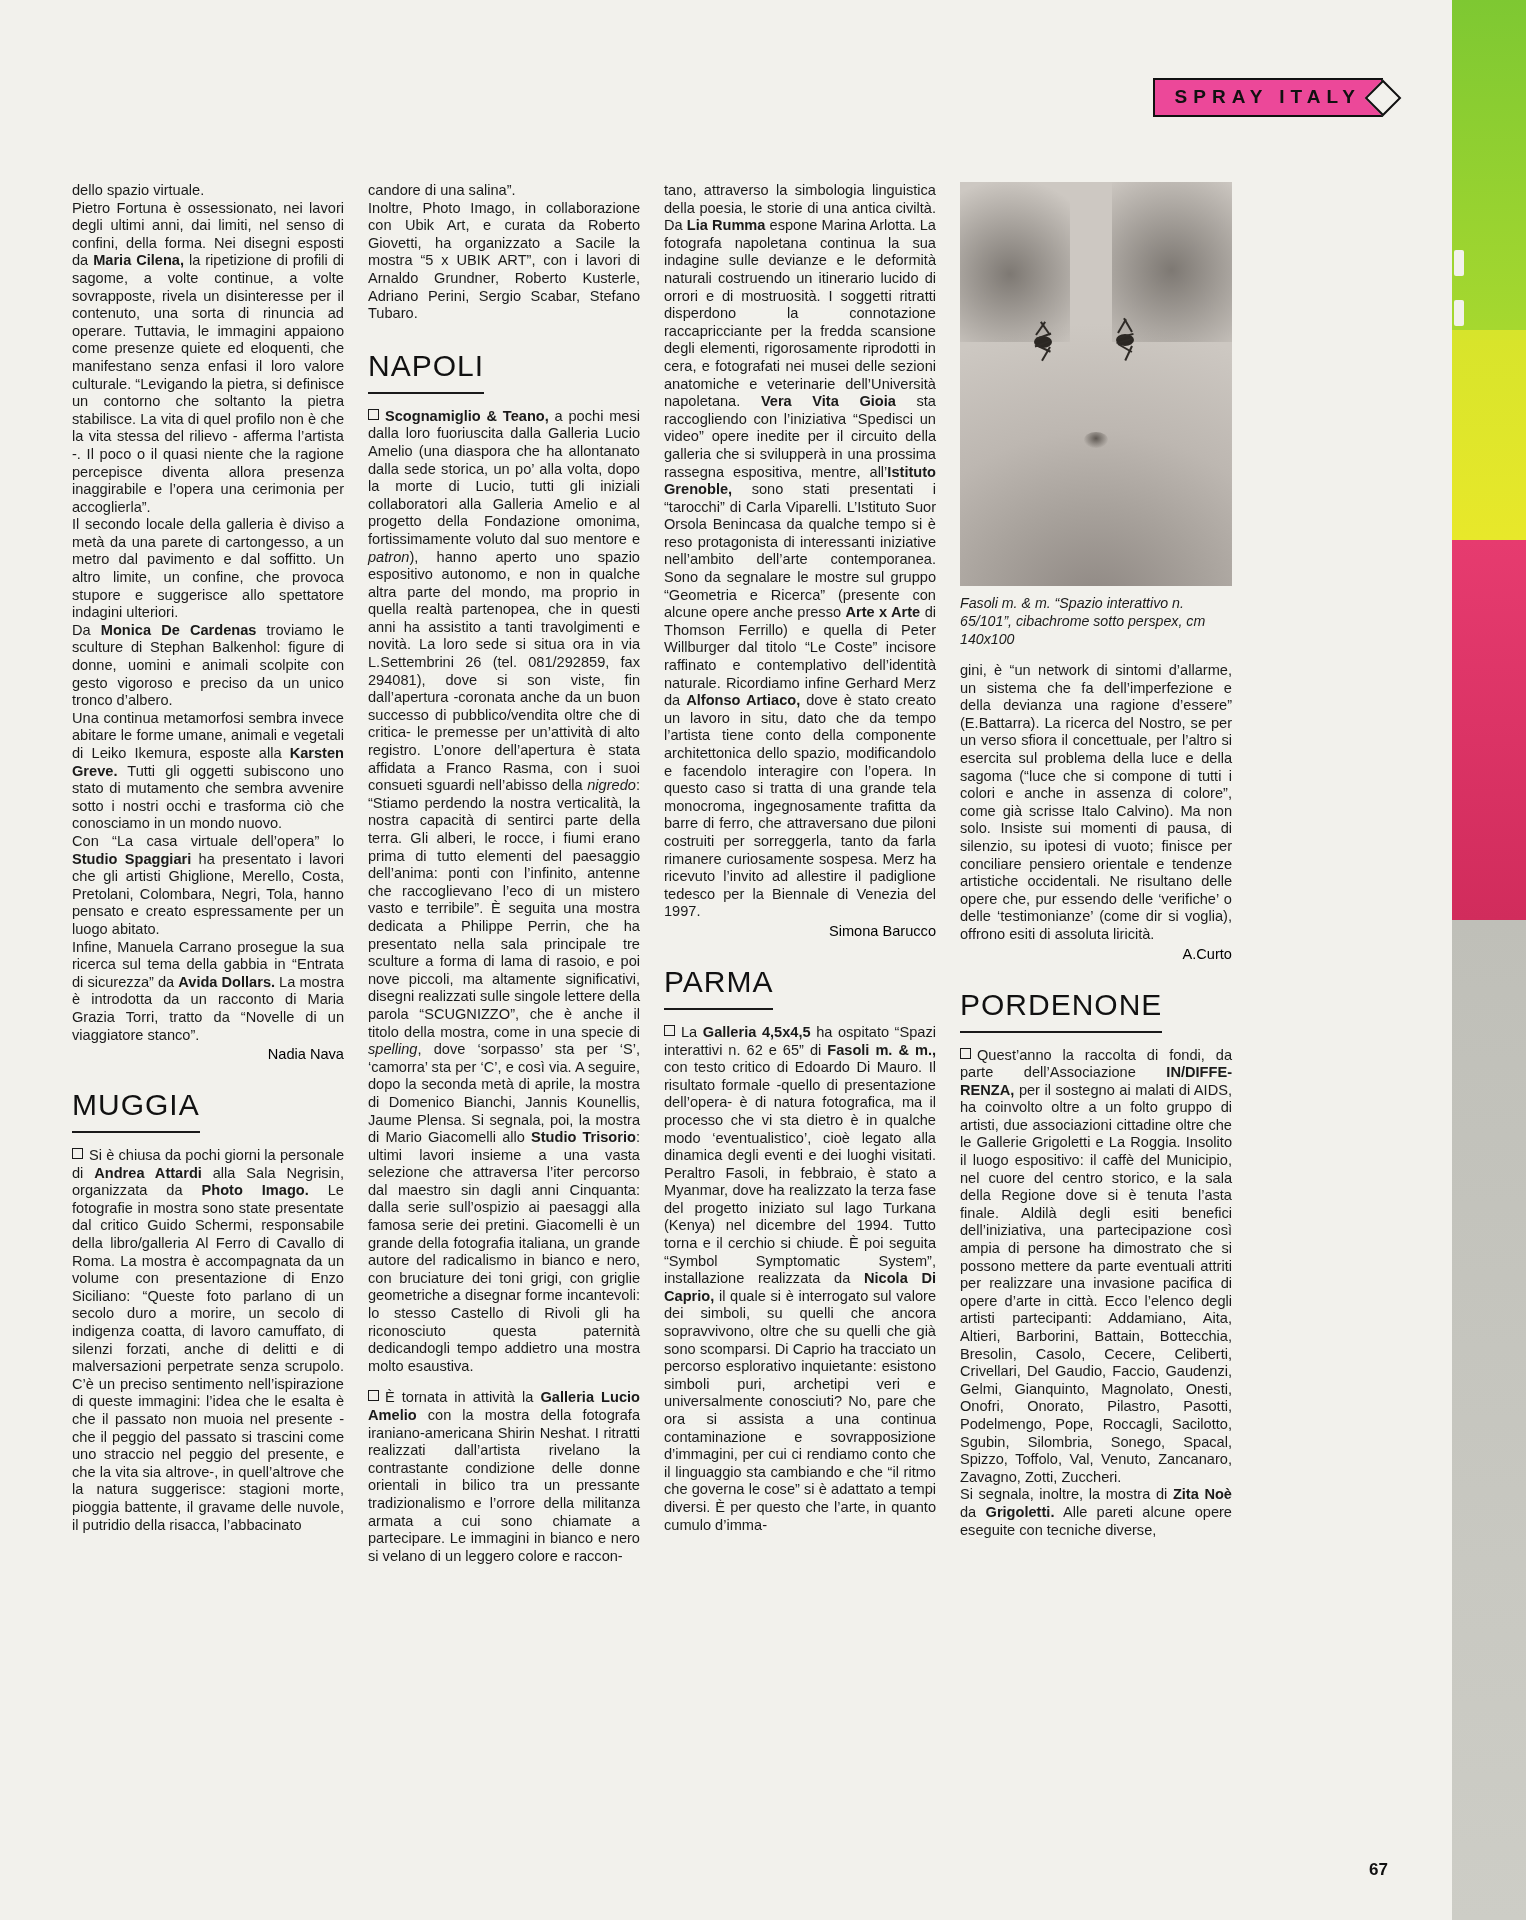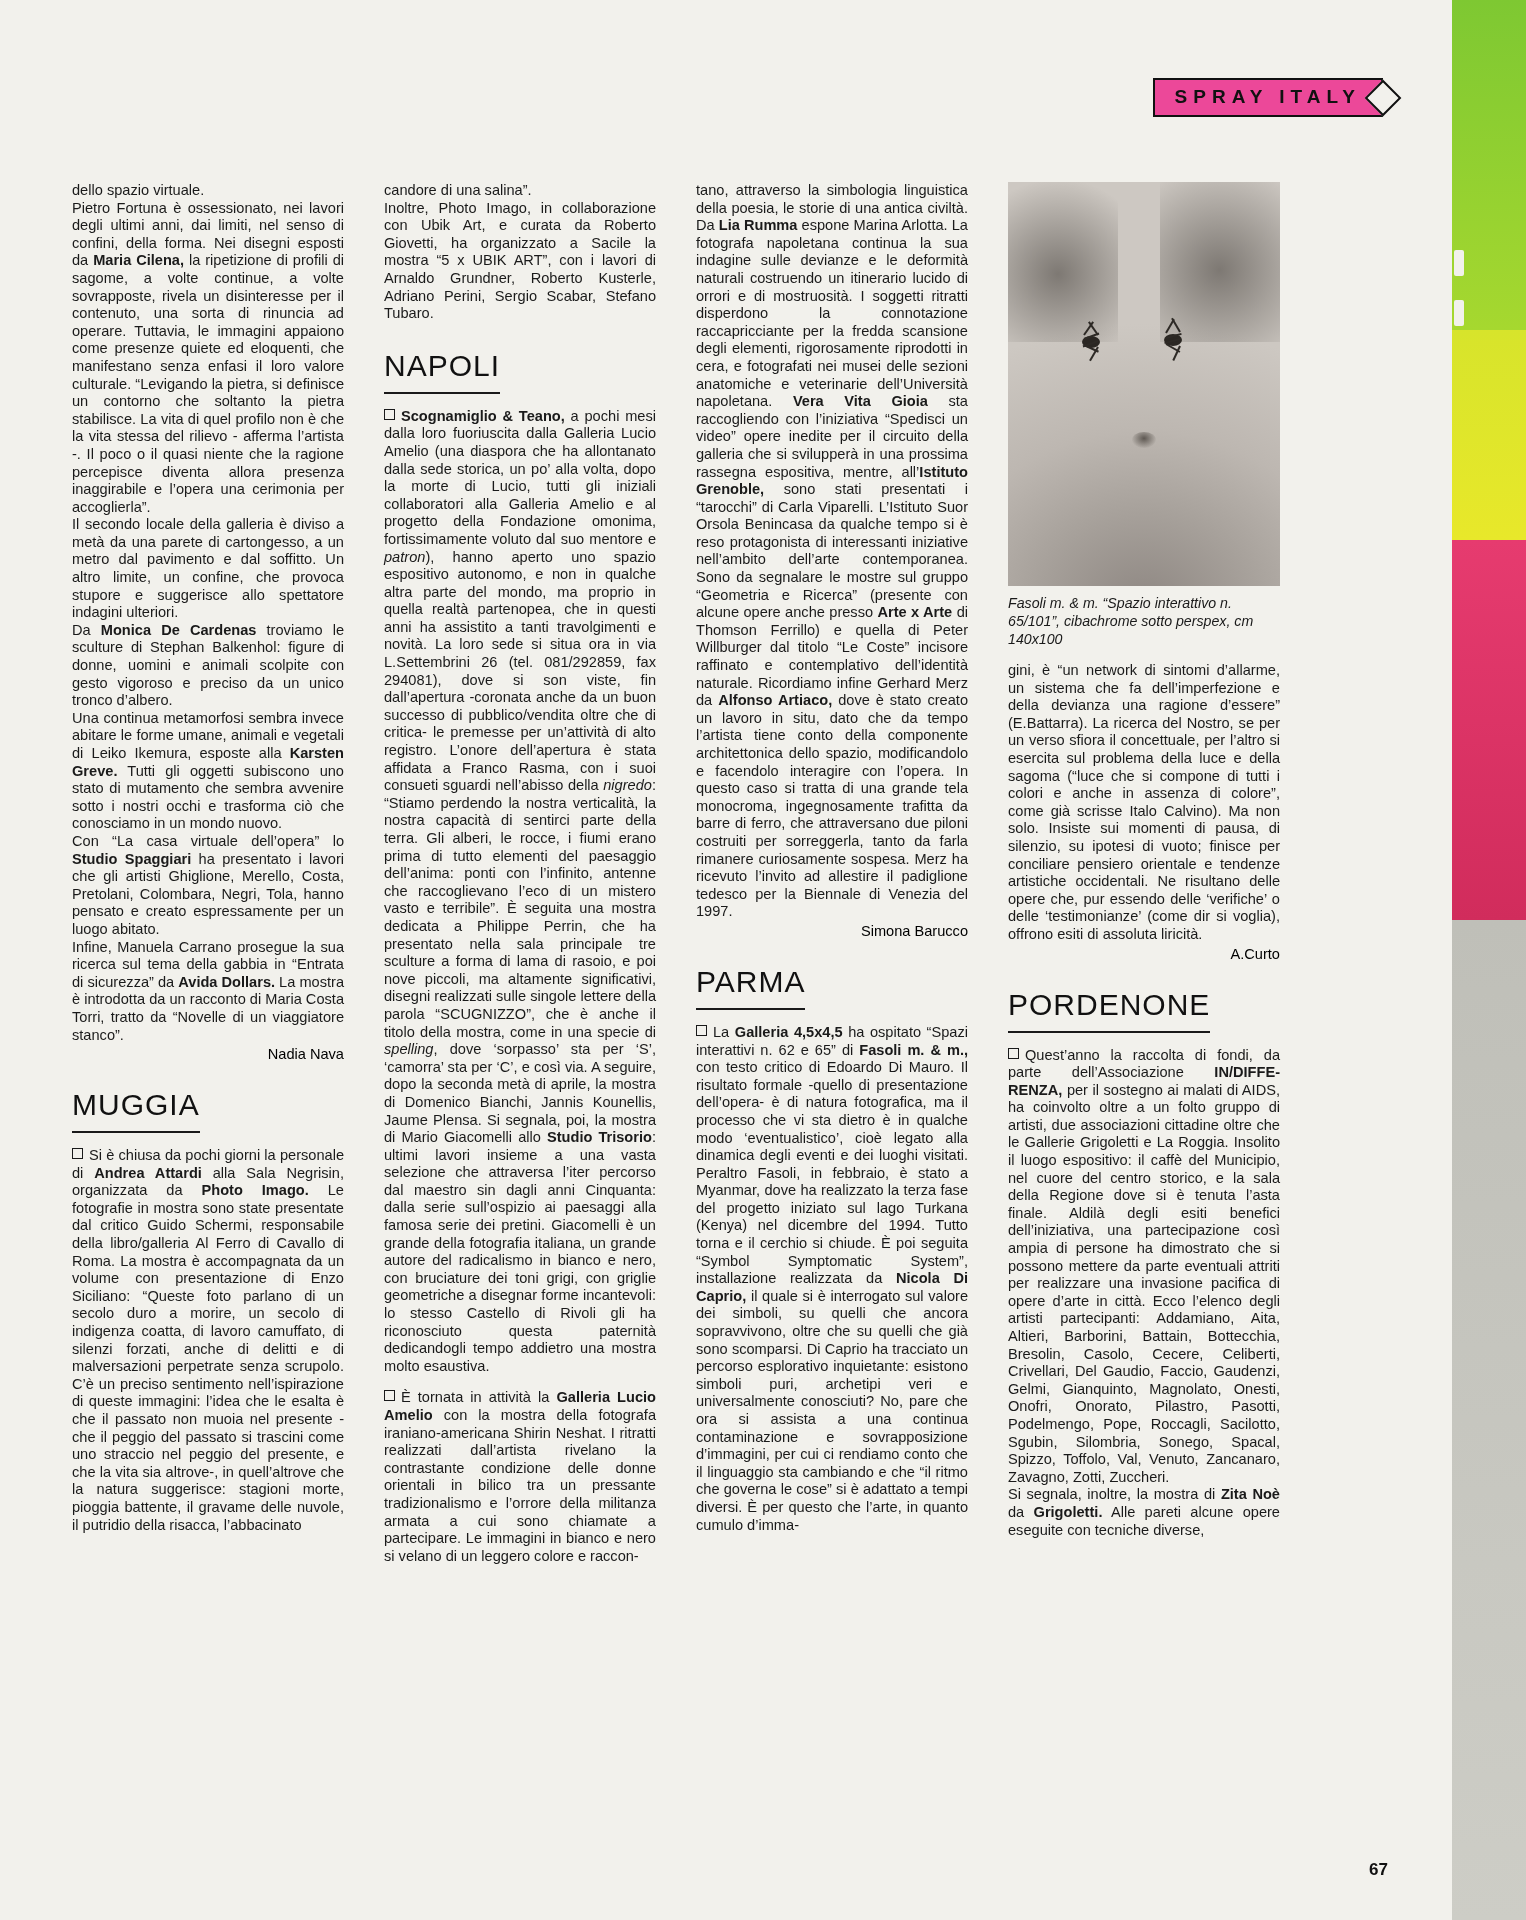--- a/index.html
+++ b/index.html
@@ -62,21 +62,21 @@
     background: #f2f1ec;
   }
 
   
   #columns {
     position: absolute;
     left: 72px;
     top: 182px;
     width: 1320px;
     display: flex;
-    gap: 40px;
+    gap: 24px;
   }
   .col { width: 272px; }
   .col p, .col .para {
     margin: 0;
     font-size: 14.6px;
     line-height: 17.6px;
     color: #1a1a1a;
     text-align: justify;
     text-justify: inter-word;
     hyphens: auto;
@@ -180,21 +180,21 @@
 
   <div id="columns">
 
     <div class="col">
       <p class="para">dello spazio virtuale.</p>
       <p class="para"><span>Pietro Fortuna è ossessionato, nei lavori degli ultimi anni, dai limiti, nel senso di confini, della forma. Nei disegni esposti da </span><b>Maria Cilena,</b><span> la ripetizione di profili di sagome, a volte continue, a volte sovrapposte, rivela un disinteresse per il contenuto, una sorta di rinuncia ad operare. Tuttavia, le immagini appaiono come presenze quiete ed eloquenti, che manifestano senza enfasi il loro valore culturale. “Levigando la pietra, si definisce un contorno che soltanto la pietra stabilisce. La vita di quel profilo non è che la vita stessa del rilievo - afferma l’artista -. Il poco o il quasi niente che la ragione percepisce diventa allora presenza inaggirabile e l’opera una cerimonia per accoglierla”.</span></p>
       <p class="para">Il secondo locale della galleria è diviso a metà da una parete di cartongesso, a un metro dal pavimento e dal soffitto. Un altro limite, un confine, che provoca stupore e suggerisce allo spettatore indagini ulteriori.</p>
       <p class="para"><span>Da </span><b>Monica De Cardenas</b><span> troviamo le sculture di Stephan Balkenhol: figure di donne, uomini e animali scolpite con gesto vigoroso e preciso da un unico tronco d’albero.</span></p>
       <p class="para"><span>Una continua metamorfosi sembra invece abitare le forme umane, animali e vegetali di Leiko Ikemura, esposte alla </span><b>Karsten Greve.</b><span> Tutti gli oggetti subiscono uno stato di mutamento che sembra avvenire sotto i nostri occhi e trasforma ciò che conosciamo in un mondo nuovo.</span></p>
       <p class="para"><span>Con “La casa virtuale dell’opera” lo </span><b>Studio Spaggiari</b><span> ha presentato i lavori che gli artisti Ghiglione, Merello, Costa, Pretolani, Colombara, Negri, Tola, hanno pensato e creato espressamente per un luogo abitato.</span></p>
-      <p class="para"><span>Infine, Manuela Carrano prosegue la sua ricerca sul tema della gabbia in “Entrata di sicurezza” da </span><b>Avida Dollars.</b><span> La mostra è introdotta da un racconto di Maria Costa Torri, tratto da “Novelle di un viaggiatore stanco”.</span></p>
+      <p class="para"><span>Infine, Manuela Carrano prosegue la sua ricerca sul tema della gabbia in “Entrata di sicurezza” da </span><b>Avida Dollars.</b><span> La mostra è introdotta da un racconto di Maria Grazia Torri, tratto da “Novelle di un viaggiatore stanco”.</span></p>
       <span class="sign">Nadia Nava</span>
 
       <div class="h-city">MUGGIA</div>
       <p class="para"><span class="bullet"></span><span>Si è chiusa da pochi giorni la personale di </span><b>Andrea Attardi</b><span> alla Sala Negrisin, organizzata da </span><b>Photo Imago.</b><span> Le fotografie in mostra sono state presentate dal critico Guido Schermi, responsabile della libro/galleria Al Ferro di Cavallo di Roma. La mostra è accompagnata da un volume con presentazione di Enzo Siciliano: “Queste foto parlano di un secolo duro a morire, un secolo di indigenza coatta, di lavoro camuffato, di silenzi forzati, anche di delitti e di malversazioni perpetrate senza scrupolo. C’è un preciso sentimento nell’ispirazione di queste immagini: l’idea che le esalta è che il passato non muoia nel presente -che il peggio del passato si trascini come uno straccio nel peggio del presente, e che la vita sia altrove-, in quell’altrove che la natura suggerisce: stagioni morte, pioggia battente, il gravame delle nuvole, il putridio della risacca, l’abbacinato</span></p>
     </div>
 
     <div class="col">
       <p class="para">candore di una salina”.</p>
       <p class="para">Inoltre, Photo Imago, in collaborazione con Ubik Art, e curata da Roberto Giovetti, ha organizzato a Sacile la mostra “5 x UBIK ART”, con i lavori di Arnaldo Grundner, Roberto Kusterle, Adriano Perini, Sergio Scabar, Stefano Tubaro.</p>
 

